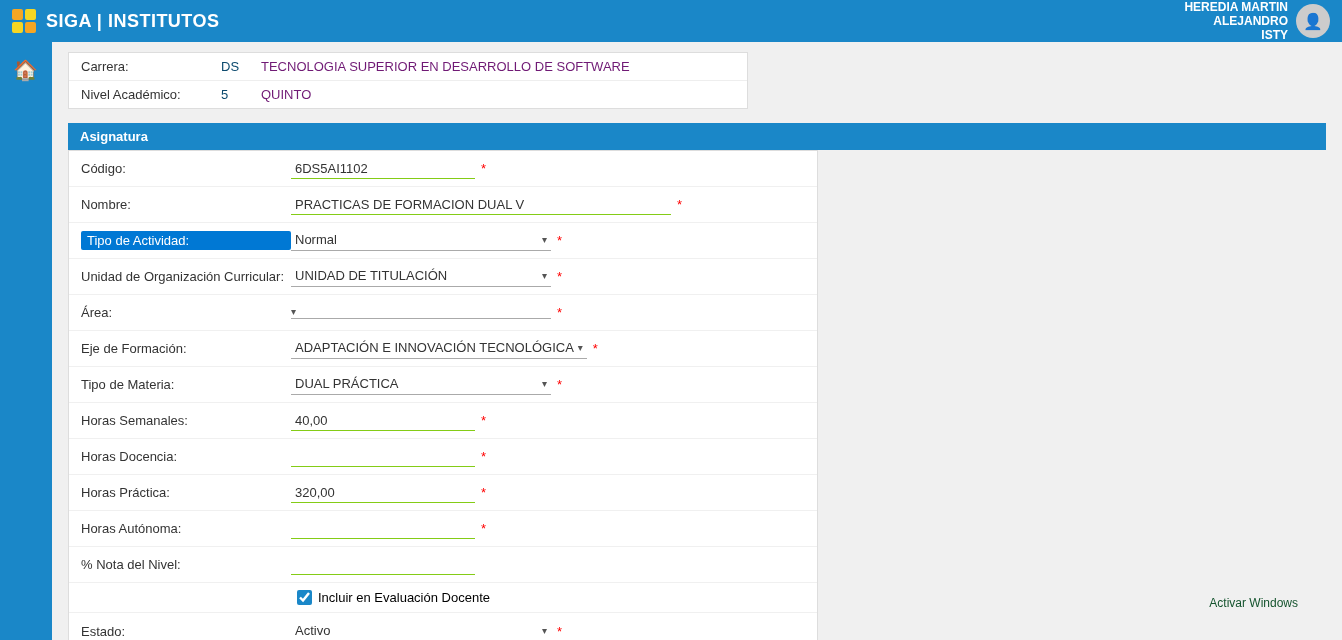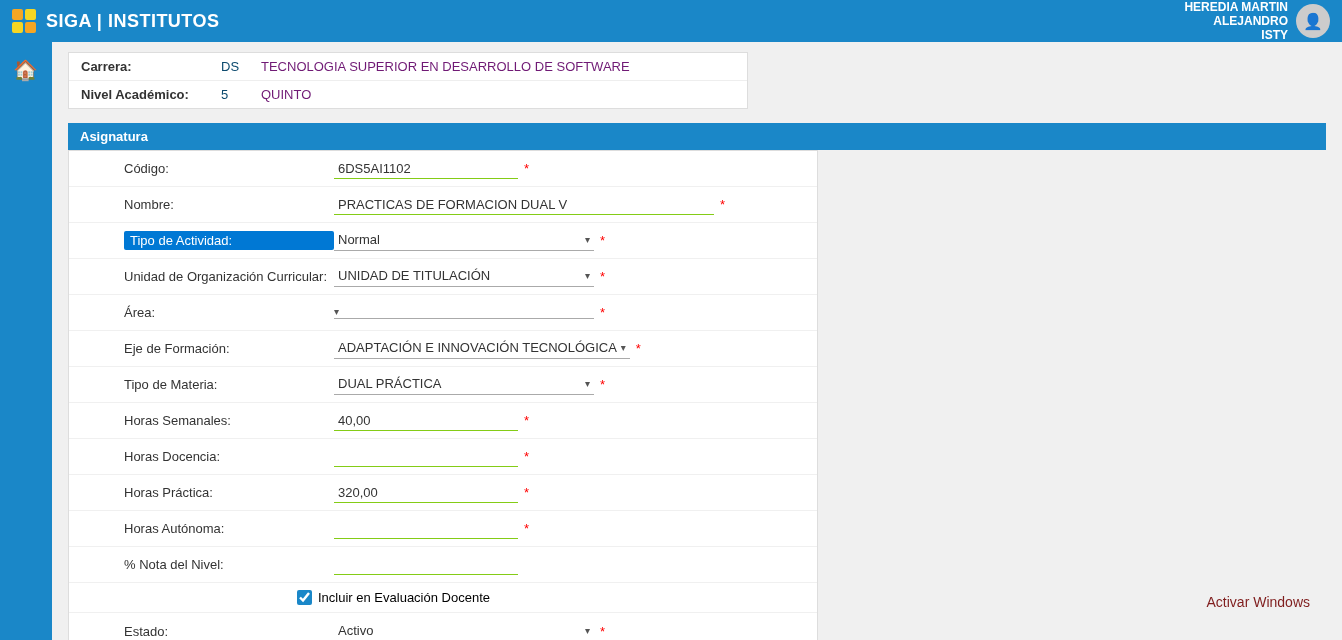--- a/index.html
+++ b/index.html
@@ -107,21 +107,21 @@
     .info-row {
       display: flex;
       align-items: center;
       padding: 6px 12px;
       border-bottom: 1px solid #eee;
     }
     .info-row:last-child { border-bottom: none; }
     .info-label {
       width: 140px;
       color: #333;
-      font-weight: bold;
+      font-weight: normal;
     }
     .info-code {
       width: 40px;
       color: #0c4a6e;
       font-weight: normal;
     }
     .info-value {
       color: #701a75;
     }
 
@@ -147,21 +147,20 @@
       padding: 7px 12px;
       border-bottom: 1px solid #f0f0f0;
       min-height: 36px;
     }
     .form-row:last-child { border-bottom: none; }
     .form-label {
       width: 210px;
       color: #333;
       font-size: 13px;
       flex-shrink: 0;
-      margin-left: 43px;
     }
     .form-label.highlighted {
       background: #0078d4;
       color: white;
       padding: 2px 6px;
       border-radius: 2px;
     }
     .form-control {
       flex: 1;
       position: relative;
@@ -215,23 +214,23 @@
     .checkbox-row input[type=checkbox] {
       width: 15px;
       height: 15px;
       accent-color: #1a87c8;
     }
 
     
     .watermark {
       position: fixed;
       bottom: 30px;
-      right: 32px;
-      color: #7f1d1d;
-      font-size: 14px;
+      right: 44px;
+      color: #14532d;
+      font-size: 12px;
       pointer-events: none;
     }
   </style>
 </head>
 <body>
 
 <div class="header">
   <div class="header-logo">
     <div class="logo-squares">
       <div class="logo-sq sq1"></div>

